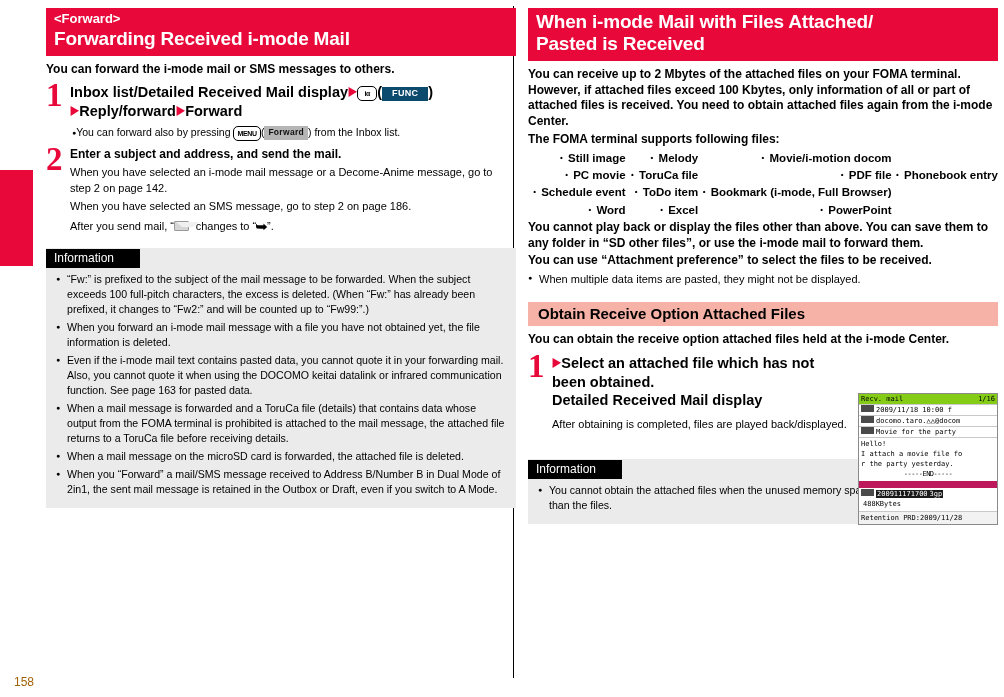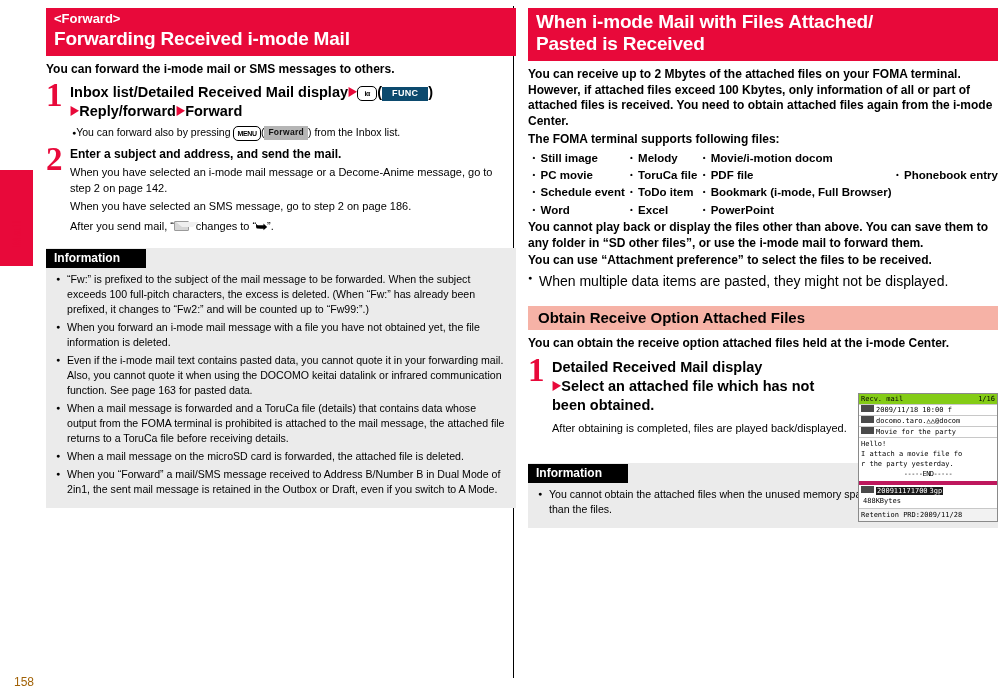--- a/index.html
+++ b/index.html
@@ -206,21 +206,21 @@
   .info-box {
     margin-top: 12px;
     background: #ebebeb;
     padding: 0 0 8px 0;
   }
   .info-title {
     display: inline-block;
     background: #000;
     color: #fff;
     font-size: 12px;
-    font-weight: bold;
+    font-weight: normal;
     padding: 2px 26px 3px 8px;
   }
   .info-list {
     margin: 0;
     padding: 4px 10px 0 10px;
     list-style: none;
   }
   .info-list li {
     position: relative;
     font-size: 10.6px;
@@ -241,34 +241,35 @@
     margin-top: 2px;
     font-size: 11.5px;
     font-weight: bold;
     line-height: 1.5;
     border-collapse: collapse;
   }
   .file-table td {
     padding: 0 0 0 0;
     white-space: nowrap;
     vertical-align: top;
+    text-align: right;
   }
   .file-table td .b:before {
     content: "\30FB";
     margin-right: 1px;
     font-weight: bold;
   }
   .c1 { width: 116px; }
   .c2 { width: 96px; }
   .c3 { width: 110px; }
 
   
   .dot-note {
     position: relative;
-    font-size: 14px;
+    font-size: 11px;
     line-height: 1.4;
     padding-left: 11px;
     margin-top: 4px;
   }
   .dot-note:before {
     content: "\25CF";
     position: absolute;
     left: 0; top: 0;
     font-size: 7px;
     line-height: 1.85;
@@ -301,21 +302,21 @@
   }
   .ps-ico {
     display: inline-block;
     width: 13px; height: 7px;
     background: #4a4a4a;
     margin-right: 2px;
     vertical-align: 0px;
   }
   .ps-body {
     padding: 1px 2px 2px 2px;
-    border-bottom: 4px solid #be185d;
+    border-bottom: 7px solid #be185d;
     min-height: 44px;
   }
   .ps-body div { white-space: nowrap; overflow: hidden; }
   .ps-end { text-align: center; letter-spacing: -0.5px; }
   .ps-attach {
     padding: 1px 2px;
     border-bottom: 1px solid #c8c8c8;
   }
   .ps-attach .hl {
     background: #1a1a1a;
@@ -436,24 +437,24 @@
     <div class="lead" style="margin-top:1px;">You cannot play back or display the files other than above. You can save them to any folder in “SD other files”, or use the i-mode mail to forward them.</div>
     <div class="lead" style="margin-top:1px;">You can use “Attachment preference” to select the files to be received.</div>
     <div class="dot-note">When multiple data items are pasted, they might not be displayed.</div>
 
     <div class="pink-banner">Obtain Receive Option Attached Files</div>
 
     <div class="lead">You can obtain the receive option attached files held at the i-mode Center.</div>
 
     <div class="step step-with-shot">
       <div class="step-num">1</div>
-      <div class="step-head">Detailed Received Mail display</div>
       <div class="step-head">
         <span class="arrow">▶</span><span>Select an attached file which has not been obtained.</span>
       </div>
+      <div class="step-head">Detailed Received Mail display</div>
       <div class="step-body" style="margin-top:7px;">After obtaining is completed, files are played back/displayed.</div>
     </div>
 
     <div class="info-box" style="margin-top:26px;">
       <div class="info-title">Information</div>
       <ul class="info-list">
         <li>You cannot obtain the attached files when the unused memory space in the Inbox is smaller than the files.</li>
       </ul>
     </div>
 

